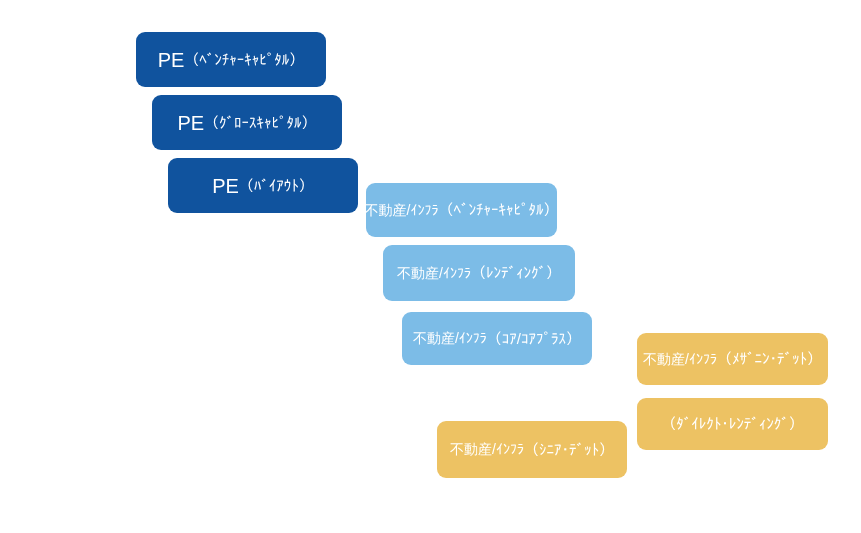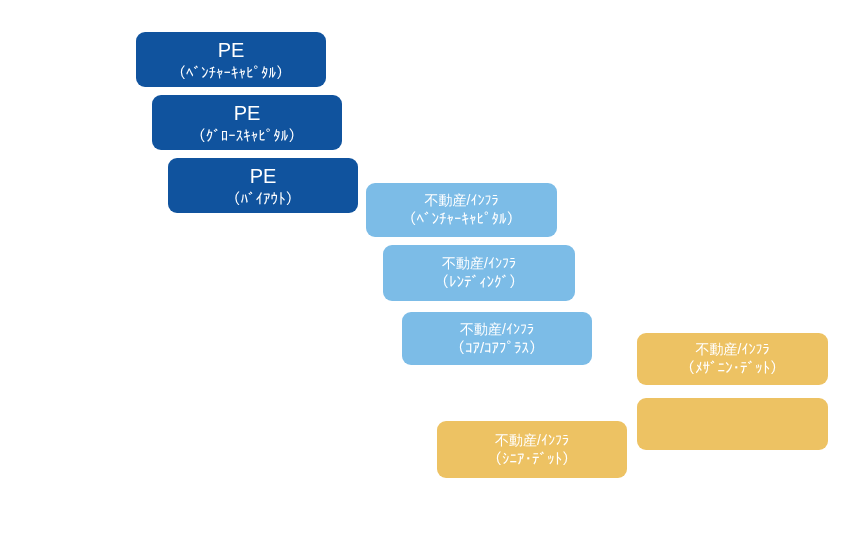--- a/index.html
+++ b/index.html
@@ -13,21 +13,20 @@
     height: 533px;
     background: #ffffff;
     overflow: hidden;
     font-family: "Liberation Sans", sans-serif;
   }
   .box {
     position: absolute;
     border-radius: 9px;
     color: #ffffff;
     display: flex;
-    flex-direction: column;
     align-items: center;
     justify-content: center;
     text-align: center;
     box-sizing: border-box;
     padding: 2px 4px;
   }
   .box .main {
     font-size: 14px;
     line-height: 1.3;
     white-space: nowrap;
@@ -88,20 +87,21 @@
     <div class="main">不動産/ｲﾝﾌﾗ</div>
     <div class="sub">（ｺｱ/ｺｱﾌﾟﾗｽ）</div>
   </div>
 
   <div class="box gold b7">
     <div class="main">不動産/ｲﾝﾌﾗ</div>
     <div class="sub">（ﾒｻﾞﾆﾝ･ﾃﾞｯﾄ）</div>
   </div>
 
   <div class="box gold b8">
+    <div class="sub">（ﾀﾞｲﾚｸﾄ･ﾚﾝﾃﾞｨﾝｸﾞ）</div>
   </div>
 
   <div class="box gold b9">
     <div class="main">不動産/ｲﾝﾌﾗ</div>
     <div class="sub">（ｼﾆｱ･ﾃﾞｯﾄ）</div>
   </div>
 
 </div>
 
 </body></html>

